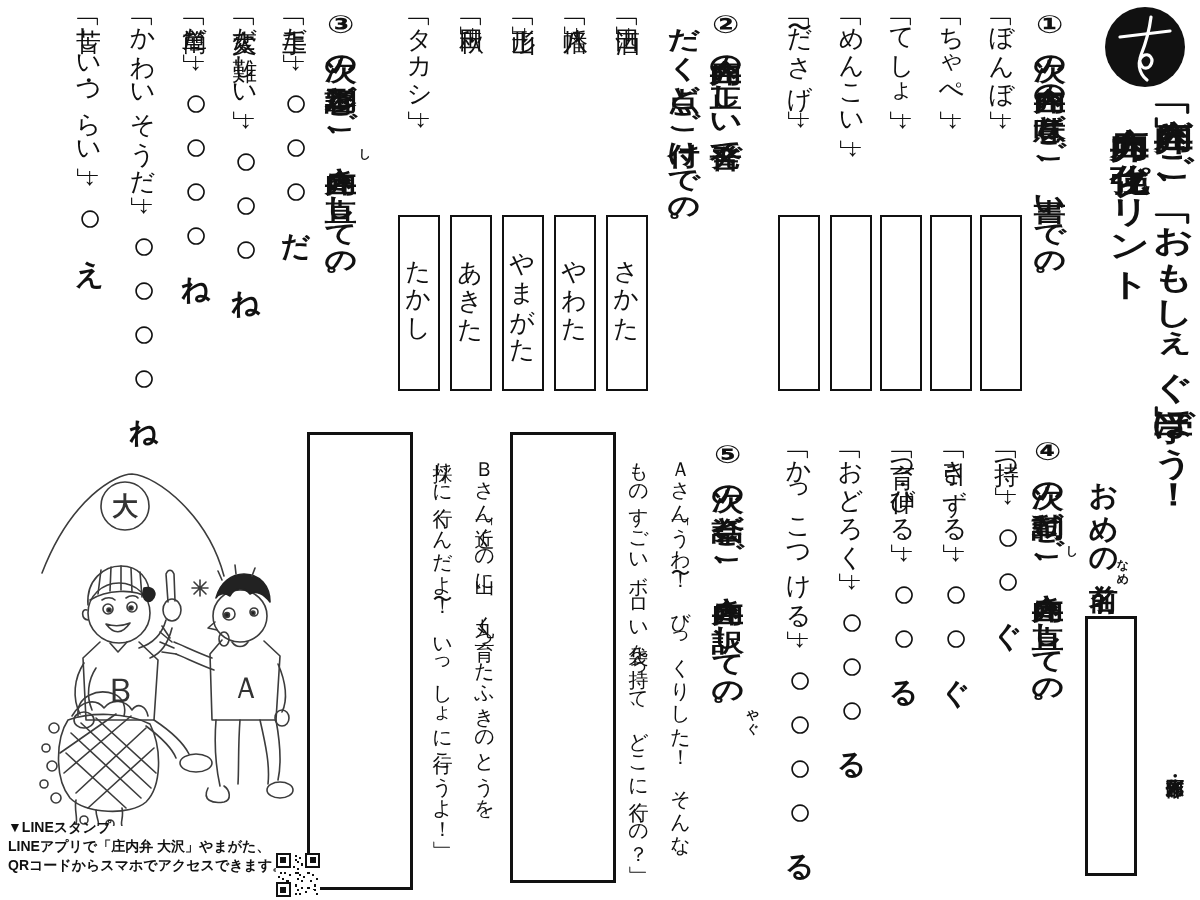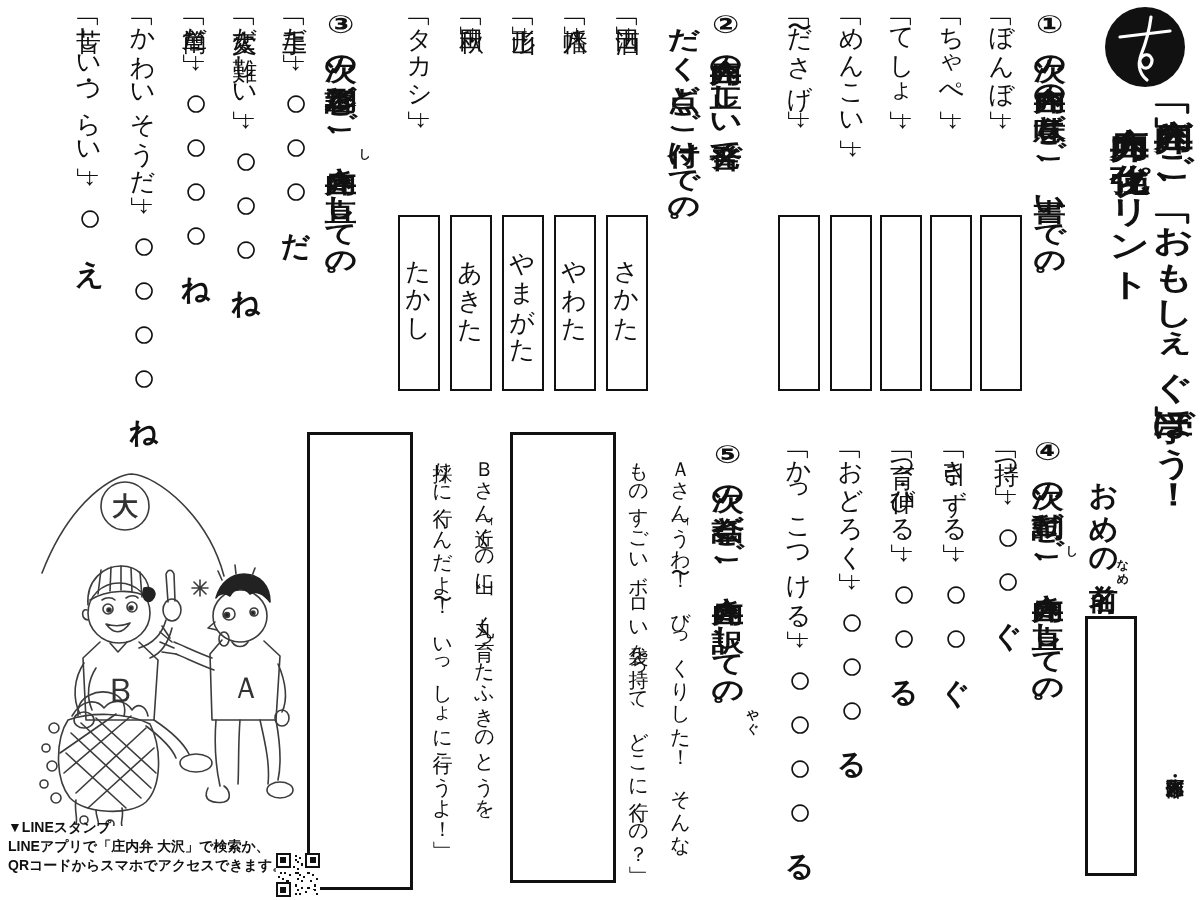--- a/index.html
+++ b/index.html
@@ -246,21 +246,21 @@
         <ellipse cx="254" cy="332" rx="13" ry="8"></ellipse>
       </g>
       <text x="99" y="57" font-size="26" font-weight="bold" text-anchor="middle" fill="#333">大</text>
       <text x="95" y="244" font-size="34" text-anchor="middle" fill="#333">Ｂ</text>
       <text x="220" y="240" font-size="30" text-anchor="middle" fill="#333">Ａ</text>
     </svg>
   </div>
 
   <div class="abs lineinfo" style="left:8px;top:818px;">
     <div>▼LINEスタンプ</div>
-    <div>LINEアプリで「庄内弁 大沢」で検索か、</div>
+    <div>LINEアプリで「庄内弁 大沢」やまがた、</div>
     <div>QRコードからスマホでアクセスできます。</div>
   </div>
 
   <div class="abs" style="left:276px;top:853px;width:44px;height:44px;">
     <svg width="44" height="44" viewBox="0 0 21 21" shape-rendering="crispEdges">
       <rect width="21" height="21" fill="#fff"></rect>
       <g fill="#111">
         <rect x="0" y="0" width="7" height="7"></rect>
           <rect x="14" y="0" width="7" height="7"></rect>
           <rect x="0" y="14" width="7" height="7"></rect>

